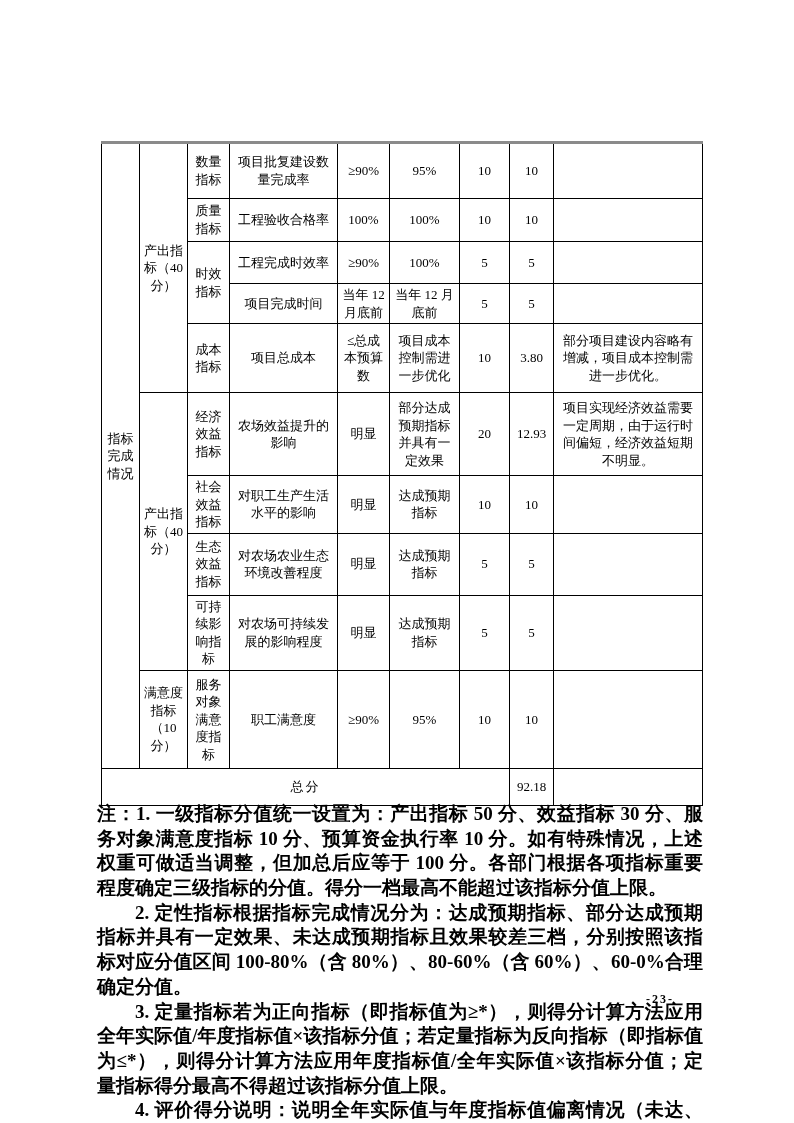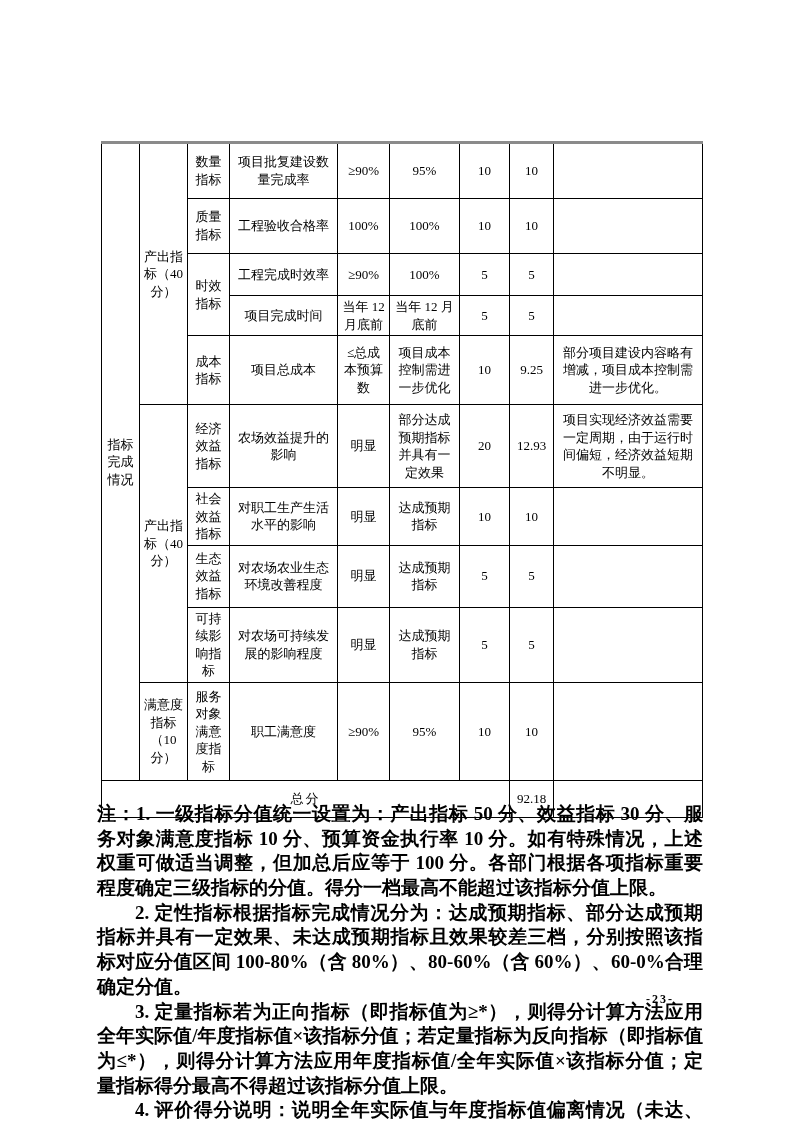--- a/index.html
+++ b/index.html
@@ -77,21 +77,21 @@
       <td rowspan="10" class="vtop">指标完成情况</td>
       <td rowspan="5">产出指标（40分）</td>
       <td>数量指标</td>
       <td>项目批复建设数量完成率</td>
       <td>≥90%</td>
       <td>95%</td>
       <td>10</td>
       <td>10</td>
       <td class="comment"></td>
     </tr>
-    <tr style="height:55px">
+    <tr style="height:43px">
       <td>质量指标</td>
       <td>工程验收合格率</td>
       <td>100%</td>
       <td>100%</td>
       <td>10</td>
       <td>10</td>
       <td class="comment"></td>
     </tr>
     <tr style="height:42px">
       <td rowspan="2">时效指标</td>
@@ -109,21 +109,21 @@
       <td>5</td>
       <td>5</td>
       <td class="comment"></td>
     </tr>
     <tr style="height:69px">
       <td>成本指标</td>
       <td>项目总成本</td>
       <td>≤总成本预算数</td>
       <td>项目成本控制需进一步优化</td>
       <td>10</td>
-      <td>9.25</td>
+      <td>3.80</td>
       <td class="comment">部分项目建设内容略有增减，项目成本控制需进一步优化。</td>
     </tr>
     <tr style="height:83px">
       <td rowspan="4">产出指标（40分）</td>
       <td>经济效益指标</td>
       <td>农场效益提升的影响</td>
       <td>明显</td>
       <td>部分达成预期指标并具有一定效果</td>
       <td>20</td>
       <td>12.93</td>

